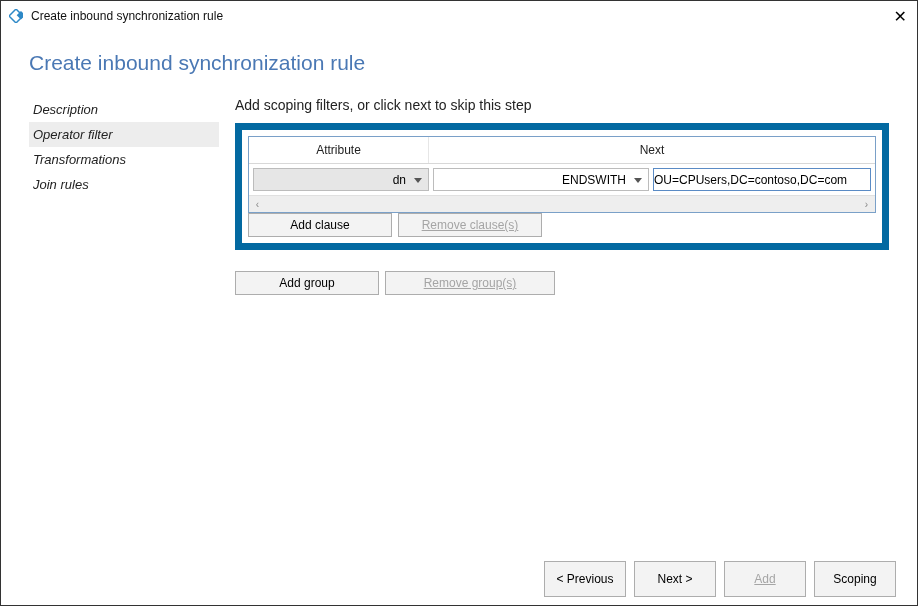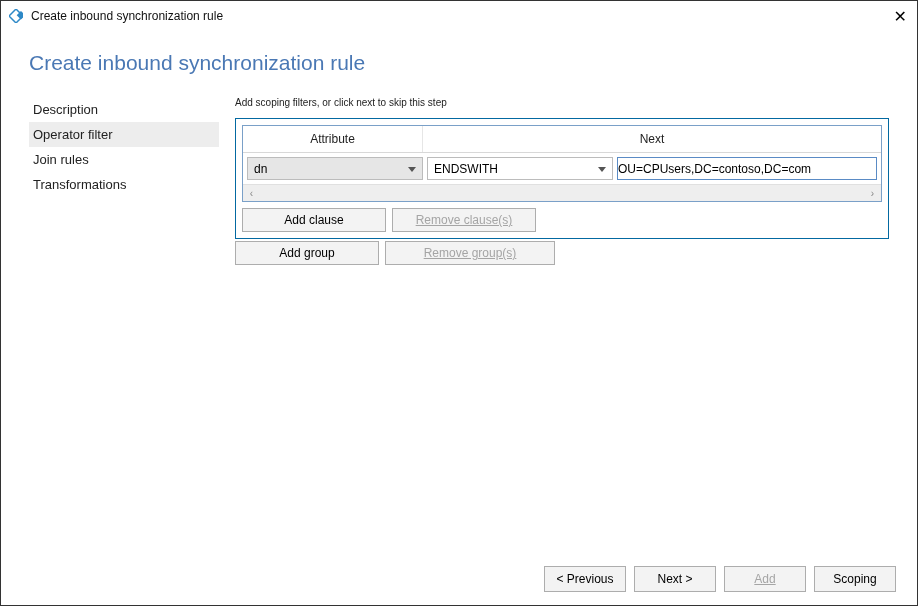--- a/index.html
+++ b/index.html
@@ -18,31 +18,31 @@
 
     
     .window-body { padding: 20px 28px 0 28px; height: calc(100% - 30px - 54px); }
     .page-title { color: #4a78b4; font-size: 21px; font-weight: 400; margin-bottom: 22px; }
 
     .columns { display: flex; }
 
     
     .nav { width: 190px; flex-shrink: 0; }
     .nav-item {
-      font-size: 13px; padding: 5px 4px; cursor: pointer; color: #222;
+      font-size: 13px; padding: 5px 4px; cursor: pointer; color: #222; font-style: italic;
     }
     .nav-item.active { background: #ededed; }
 
     
     .main { flex: 1; padding-left: 16px; }
-    .instruction { font-size: 10px; color: #222; margin-bottom: 10px; }
+    .instruction { font-size: 14px; color: #222; margin-bottom: 10px; }
 
     
     .panel-outer {
-      border: 1px solid #0369a1; padding: 6px; background: #fff;
+      border: 7px solid #0369a1; padding: 6px; background: #fff;
     }
 
     
     .group-panel { border: 1px solid #7aa0c8; background: #fff; }
 
     
     .grid-head {
       display: flex; border-bottom: 1px solid #d8d8d8;
     }
     .grid-head > div {
@@ -55,67 +55,67 @@
     .col-val  { flex: 1; }
 
     
     .grid-row {
       display: flex; align-items: center; padding: 4px 4px 4px 4px; gap: 4px;
     }
     .grid-row > * { height: 23px; }
     .combo {
       border: 1px solid #bcbcbc; background: #e6e6e6;
       font-size: 12px; padding: 0 22px 0 6px; position: relative;
-      display: flex; align-items: center; cursor: pointer;
+      display: flex; align-items: center; cursor: pointer; justify-content: flex-end;
     }
     .combo::after {
       content: ""; position: absolute; right: 6px; top: 50%; margin-top: -2px;
       border-left: 4px solid transparent; border-right: 4px solid transparent;
       border-top: 5px solid #555;
     }
     .combo.attr { width: 176px; }
-    .combo.op   { width: 186px; background: #fff; }
+    .combo.op   { width: 216px; background: #fff; }
     .val-input {
       flex: 1; border: 1px solid #5a8bc5; font-size: 12px; padding: 0 0;
       outline: none; white-space: nowrap; overflow: hidden;
     }
 
     
     .hscroll {
       height: 17px; background: #eee; border-top: 1px solid #e0e0e0;
       display: flex; justify-content: space-between; align-items: center;
     }
     .hscroll .arrow {
       width: 17px; height: 17px; display: flex; align-items: center; justify-content: center;
       font-size: 10px; color: #888; cursor: pointer;
     }
 
     
     .clause-btns, .group-btns {
-      display: flex; gap: 6px; margin-top: 6px;
+      display: flex; gap: 6px; margin-top: 0;
     }
-    .group-btns { margin-top: 2px; }
+    .group-btns { margin-top: 21px; }
 
     .btn {
       font-size: 12px; padding: 4px 10px; border: 1px solid #adadad;
       background: #f3f3f3; cursor: pointer; min-width: 144px; text-align: center;
       height: 24px;
     }
     .btn:disabled, .btn.disabled {
       color: #a5a5a5; cursor: default; text-decoration: underline;
     }
     .btn.wide { min-width: 170px; text-align: center; }
 
     
     .footer {
       position: absolute; bottom: 0; left: 0; right: 0; height: 54px;
       display: flex; align-items: center; justify-content: flex-end;
       padding: 0 22px; gap: 8px;
     }
-    .footer .btn { min-width: 82px; height: 26px; }
+    .footer .btn { min-width: 82px; height: 36px; }
   </style>
 </head>
 <body>
 
 <div class="titlebar">
   <span class="app-icon">
     <svg width="14" height="14" viewBox="0 0 14 14">
       <rect x="7" y="0" width="6" height="6" fill="#2e89c7" transform="rotate(45 7 7)"></rect>
       <path d="M7 0 L14 7 L7 14 L0 7 Z" fill="none" stroke="#2e89c7" stroke-width="1.5"></path>
     </svg>
@@ -125,22 +125,22 @@
 </div>
 
 <div class="window-body">
   <h1 class="page-title">Create inbound synchronization rule</h1>
 
   <div class="columns">
 
     <div class="nav">
       <div class="nav-item">Description</div>
       <div class="nav-item active">Operator filter</div>
+      <div class="nav-item">Transformations</div>
       <div class="nav-item">Join rules</div>
-      <div class="nav-item">Transformations</div>
     </div>
 
     <div class="main">
       <div class="instruction">Add scoping filters, or click next to skip this step</div>
 
       <div class="panel-outer">
 
         <div class="group-panel">
           <div class="grid-head">
             <div class="col-attr">Attribute</div>

